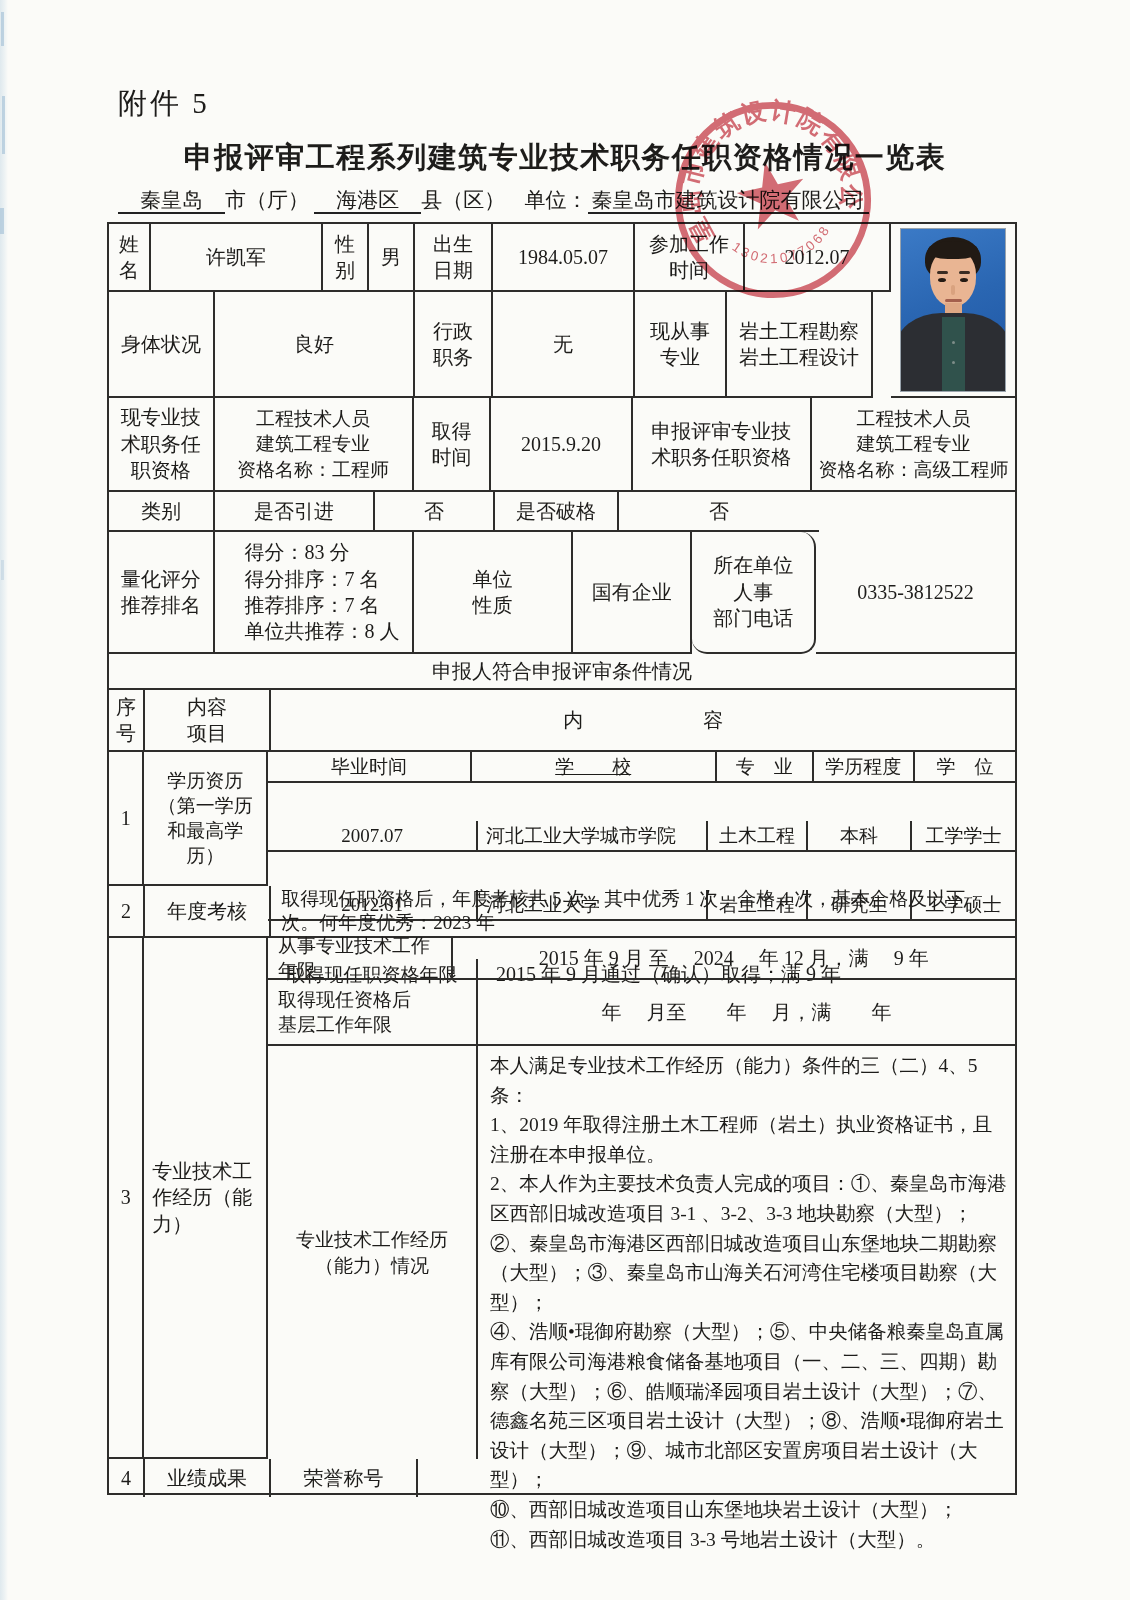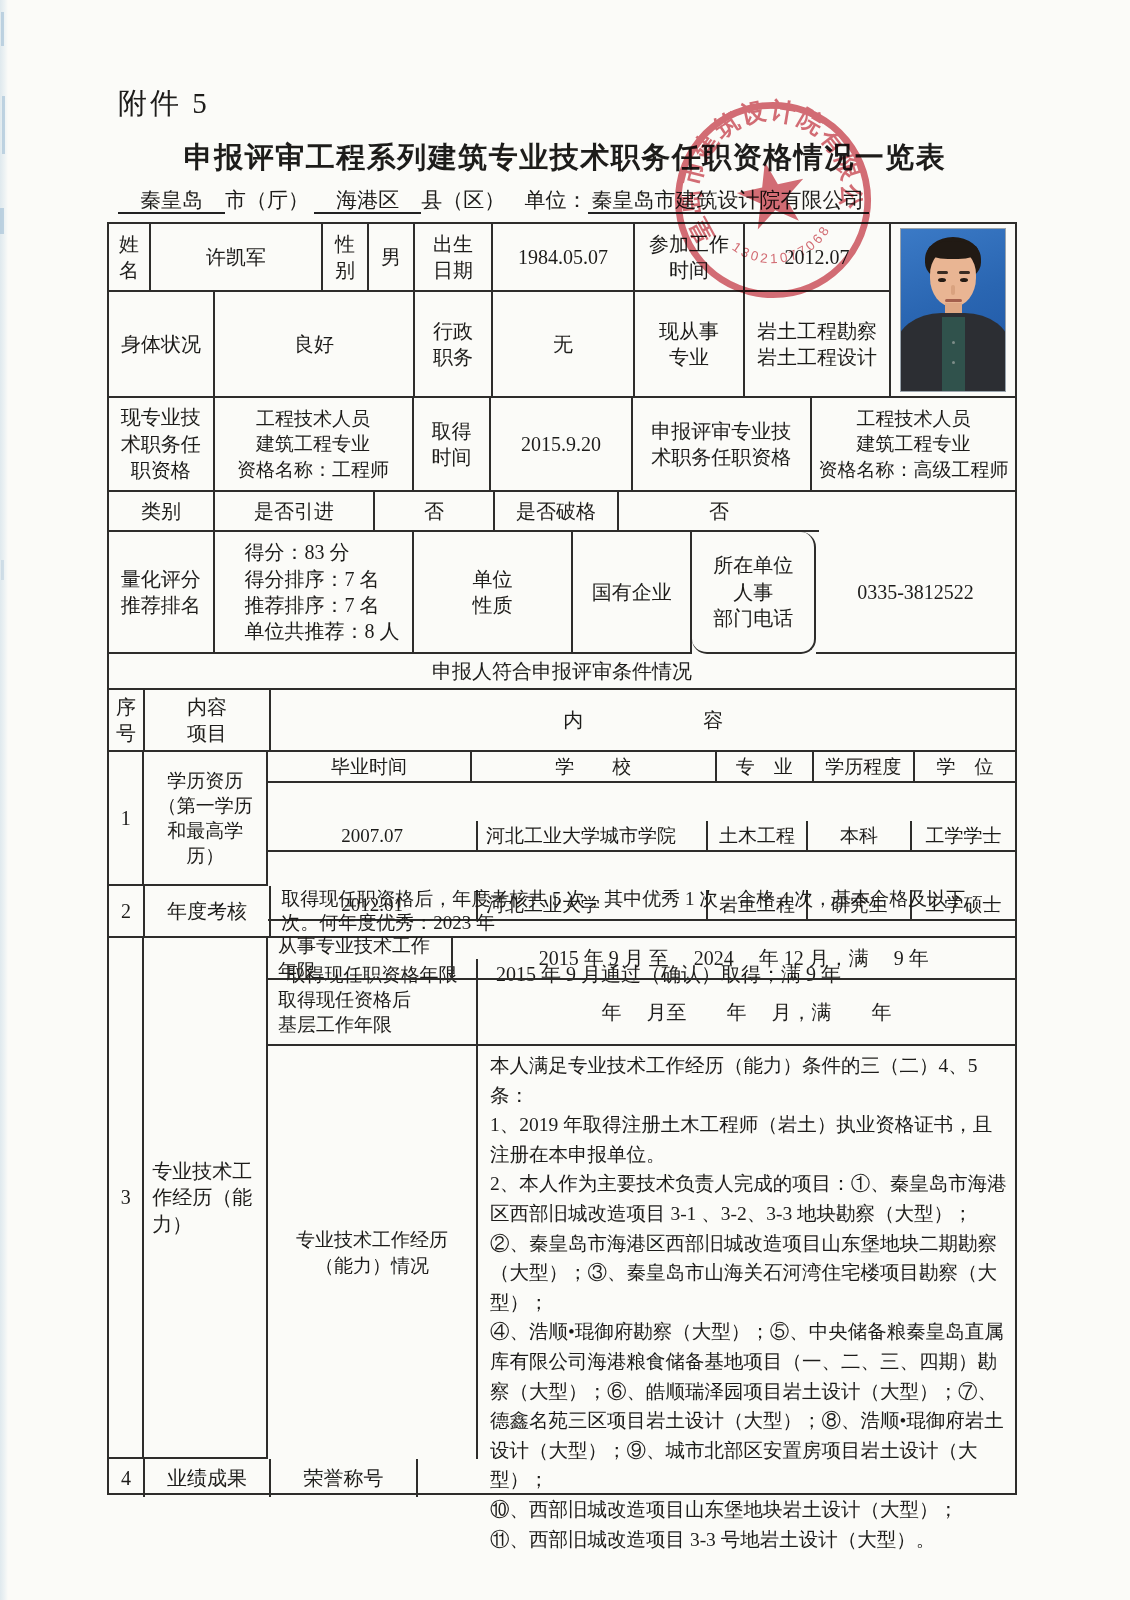--- a/index.html
+++ b/index.html
@@ -101,21 +101,21 @@
           <div class="cell pre" style="width:110px;">参加工作
 时间</div>
           <div class="cell" style="width:146px;">2012.07</div>
         </div>
         <div class="row" style="height:106px;">
           <div class="cell" style="width:106px;">身体状况</div>
           <div class="cell" style="width:200px;">良好</div>
           <div class="cell pre" style="width:78px;">行政
 职务</div>
           <div class="cell" style="width:142px;">无</div>
-          <div class="cell pre" style="width:110px;">现从事
+          <div class="cell pre" style="width:92px;">现从事
 专业</div>
           <div class="cell pre" style="width:146px;">岩土工程勘察
 岩土工程设计</div>
         </div>
       </div>
       <div class="cell nbr photo-cell" style="width:128px;">
         <div class="photo">
           <div class="ph-hair"></div>
           <div class="ph-face"></div>
           <div class="ph-fringe"></div>
@@ -189,21 +189,21 @@
 
     <div class="row" style="height:134px;">
       <div class="cell" style="width:36px;">1</div>
       <div class="cell pre f19" style="width:127px;">学历资历
 （第一学历
 和最高学
 历）</div>
       <div class="col" style="width:747px;gap:38px;">
         <div class="row" style="height:34px;">
           <div class="cell f19" style="width:210px;">毕业时间</div>
-          <div class="cell f19" style="width:252px;">学　　校</div>
+          <div class="cell f19" style="width:252px;text-decoration:underline;">学　　校</div>
           <div class="cell f19" style="width:100px;">专　业</div>
           <div class="cell f19" style="width:104px;">学历程度</div>
           <div class="cell nbr f19" style="width:103px;">学　位</div>
         </div>
         <div class="row" style="height:32px;">
           <div class="cell f19" style="width:210px;">2007.07</div>
           <div class="cell leftal f19" style="width:230px;padding-left:8px;">河北工业大学城市学院</div>
           <div class="cell f19" style="width:100px;">土木工程</div>
           <div class="cell f19" style="width:104px;">本科</div>
           <div class="cell nbr f19" style="width:103px;">工学学士</div>

